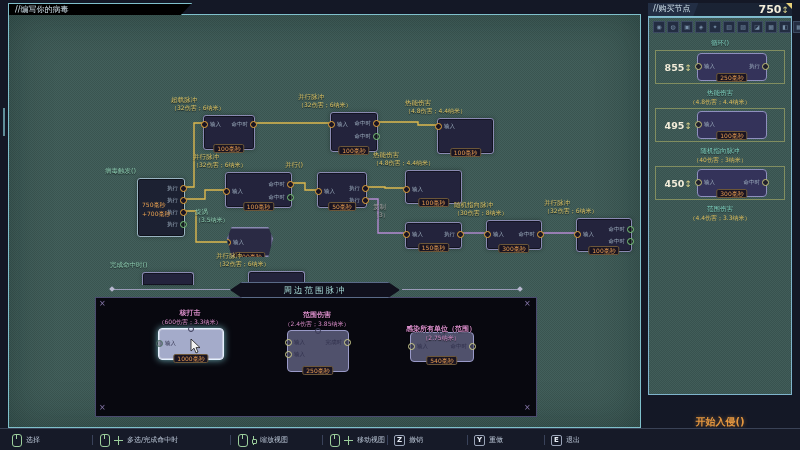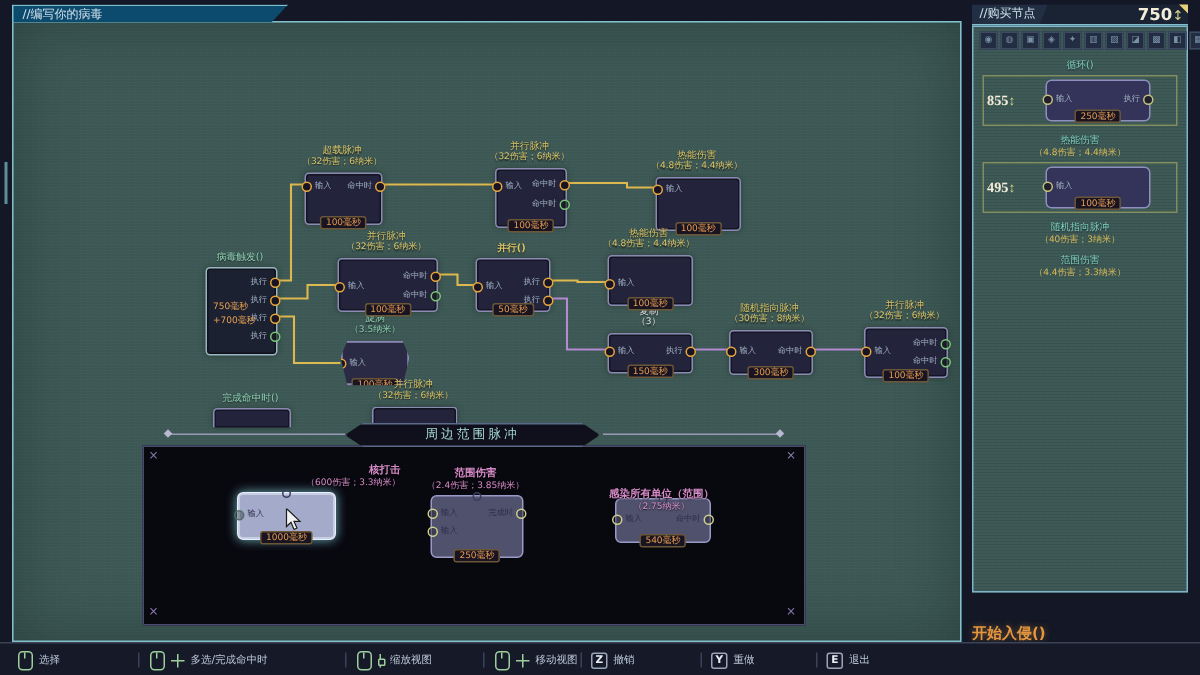--- a/index.html
+++ b/index.html
@@ -7,38 +7,38 @@
        background:#141826;font-family:"DejaVu Sans",sans-serif;
        -webkit-font-smoothing:none;}
   
   #canvas{position:absolute;left:8px;top:14px;width:631px;height:412px;
     background-color:#3e5a57;
     background-image:repeating-conic-gradient(#43605c 0 25%, #3a5450 0 50%),
       repeating-linear-gradient(90deg, transparent 0 26px, rgba(22,40,38,.18) 26px 27px);
     background-size:2px 2px, auto;
     border:1px solid #7fc0cc;box-shadow:inset 0 0 40px rgba(10,25,25,.35);z-index:1;}
   #win-tab{position:absolute;left:8px;top:3px;width:176px;height:11px;
-    background:#0c4a6e;border:1px solid #7fc0cc;border-bottom:none;
+    background:#000000;border:1px solid #7fc0cc;border-bottom:none;
     clip-path:polygon(0 0,100% 0,94% 100%,0 100%);
     color:#cfe0ea;font-size:8px;line-height:11px;padding-left:6px;z-index:3;}
   #edge-deco{position:absolute;left:3px;top:108px;width:2px;height:28px;background:#7fc0cc;opacity:.7;z-index:2;}
   
   #wires{position:absolute;left:0;top:0;width:800px;height:450px;z-index:2;pointer-events:none;}
   .wire{fill:none;stroke-width:1.4px;}
   .wire.y{stroke:#ddb84e;}
   .wire.p{stroke:#b48ad2;}
   
   #graph{position:absolute;left:0;top:0;width:800px;height:450px;z-index:3;}
   .node{position:absolute;background:#23233c;border:1px solid #8a8ab2;border-radius:3px;
         box-shadow:inset 0 0 0 1px rgba(0,0,0,.45), 0 0 4px rgba(0,0,0,.3);}
   .node.trigger{background:#1c2132;border-color:#9ab4c2;}
   .node.trap{clip-path:polygon(10% 0,90% 0,100% 38%,90% 100%,10% 100%,0 38%);
         border-radius:0;border:none;box-shadow:inset 0 0 0 1.5px #8a8ab2;background:#2a2a44;}
   .node.stub{border-bottom:none;border-radius:3px 3px 0 0;}
-  .ntitle{position:absolute;text-align:center;color:#dcc466;z-index:3;
+  .ntitle{position:absolute;text-align:left;color:#dcc466;z-index:3;
         text-shadow:0 1px 1px rgba(0,0,0,.7);}
   .ntitle .tl{display:block;font-size:6px;line-height:8px;}
   .ntitle .tl:first-child{font-size:6.5px;}
   .port{position:absolute;width:7px;height:7px;box-sizing:border-box;border-radius:50%;
         background:#191424;z-index:4;}
   .port.on{border:1.5px solid #e8a83c;}
   .port.off{border:1.5px solid #7cc87c;background:rgba(20,30,24,.6);}
   .port.shop{border:1.5px solid #c6c47a;background:#20202e;}
   .plab{position:absolute;font-size:5.5px;line-height:8px;color:#9fb0c0;white-space:nowrap;}
   .ntag{position:absolute;left:50%;transform:translateX(-50%);white-space:nowrap;
@@ -86,28 +86,28 @@
     background-size:2px 2px, auto;
     border:1px solid #7fb4cc;box-sizing:border-box;}
   #shop-icons{display:flex;gap:2px;margin:3px 4px 4px 4px;}
   .ticon{width:10px;height:10px;background:#232d42;border:1px solid #3c4a62;
     color:#7890a8;font-size:6px;line-height:10px;text-align:center;flex:0 0 auto;}
   .sitem{position:relative;padding:2px 0 3px 0;}
   .stitle{text-align:center;color:#7fd2c0;font-size:6.5px;line-height:9px;text-shadow:0 1px 1px rgba(0,0,0,.6);}
   .ssub{text-align:center;color:#d8b858;font-size:6px;line-height:8px;}
   .srow{position:relative;margin:2px 6px 0 6px;height:32px;
     border:1px solid rgba(186,186,106,.55);display:flex;align-items:center;}
-  .sprice{position:absolute;left:2px;width:34px;color:#f2ecd9;
-    font-size:9.5px;font-weight:bold;font-family:Liberation Serif, serif;}
+  .sprice{position:absolute;left:2px;width:34px;text-align:right;color:#f2ecd9;
+    font-size:9.5px;font-weight:bold;}
   .scard{position:relative;width:68px;height:26px;margin-left:41px;
     background:#34335a;border:1px solid #8f8fbe;border-radius:4px;}
   #shop-footer{position:absolute;left:0;bottom:0;width:100%;height:15px;
     border-top:1px solid #5a6a80;background:rgba(20,30,40,.35);
     color:#9fb6c8;font-size:7.5px;line-height:15px;text-align:center;}
-  #start-btn{position:absolute;left:648px;top:415px;width:144px;text-align:left;
+  #start-btn{position:absolute;left:648px;top:415px;width:144px;text-align:center;
     color:#e5973f;font-size:10px;font-weight:bold;z-index:4;text-shadow:0 0 4px rgba(229,151,63,.5);}
   
   #hotbar{position:absolute;left:0;top:428px;width:800px;height:22px;z-index:7;
     background:#161a28;border-top:1px solid #3a4256;}
   .hint{position:absolute;top:0;height:22px;display:flex;align-items:center;gap:4px;
     color:#bcc8d8;font-size:7px;}
   .hdiv{position:absolute;top:6px;width:1px;height:10px;background:#39425a;}
   .key{display:inline-block;width:11px;height:11px;box-sizing:border-box;border:1px solid #9aa4b8;
     border-radius:2px;color:#e8eef6;font-size:7px;line-height:9px;text-align:center;font-weight:bold;}
   .m-ico{position:relative;display:inline-block;width:8px;height:11px;
@@ -214,40 +214,40 @@
     </div>
     <div class="node" style="left: 317px; top: 172px; width: 48px; height: 34px;">
       <div class="port on" style="top: 15px; left: -3px;"></div>
       <div class="plab" style="top: 14px; left: 6px;">输入</div>
       <div class="port on" style="top: 12px; left: 44px;"></div>
       <div class="plab" style="top: 11px; right: 6px;">执行</div>
       <div class="port on" style="top: 24px; left: 44px;"></div>
       <div class="plab" style="top: 23px; right: 6px;">执行</div>
       <div class="ntag" style="top: 29px;">50毫秒</div>
     </div>
-    <div class="ntitle" style="left: 285px; top: 161px; width: 112px; font-weight: bold;">
+    <div class="ntitle" style="left: 285px; top: 161px; width: 112px;">
       <div class="tl">并行()</div>
     </div>
     <div class="node" style="left: 405px; top: 170px; width: 55px; height: 32px;">
       <div class="port on" style="top: 15px; left: -3px;"></div>
       <div class="plab" style="top: 14px; left: 6px;">输入</div>
       <div class="ntag" style="top: 27px;">100毫秒</div>
     </div>
     <div class="ntitle" style="left: 373px; top: 151px; width: 119px;">
       <div class="tl">热能伤害</div>
       <div class="tl">（4.8伤害；4.4纳米）</div>
     </div>
     <div class="node" style="left: 405px; top: 222px; width: 55px; height: 25px;">
       <div class="port on" style="top: 8px; left: -3px;"></div>
       <div class="plab" style="top: 7px; left: 6px;">输入</div>
       <div class="port on" style="top: 8px; left: 51px;"></div>
       <div class="plab" style="top: 7px; right: 6px;">执行</div>
       <div class="ntag" style="top: 20px;">150毫秒</div>
     </div>
-    <div class="ntitle" style="left: 373px; top: 203px; width: 119px; color: #e5e5e5;">
+    <div class="ntitle" style="left: 373px; top: 203px; width: 119px; color: #a3a3a3;">
       <div class="tl">复制</div>
       <div class="tl">（3）</div>
     </div>
     <div class="node" style="left: 486px; top: 220px; width: 54px; height: 28px;">
       <div class="port on" style="top: 10px; left: -3px;"></div>
       <div class="plab" style="top: 9px; left: 6px;">输入</div>
       <div class="port on" style="top: 10px; left: 50px;"></div>
       <div class="plab" style="top: 9px; right: 6px;">命中时</div>
       <div class="ntag" style="top: 23px;">300毫秒</div>
     </div>
@@ -281,21 +281,21 @@
 
 <div id="modal-bg"></div>
 <div id="modal-banner"><span>周边范围脉冲</span></div>
 <div id="modal-layer">
     <div class="mcard sel" style="left: 158px; top: 328px; width: 64px; height: 30px;">
       <div class="mring"></div>
       <div class="port" style="top: 11px; left: -3px;"></div>
       <div class="plab" style="top: 10px; left: 6px;">输入</div>
       <div class="ntag" style="top: 25px;">1000毫秒</div>
     </div>
-    <div class="mtitle" style="left: 113px; top: 309px; width: 154px; text-align: right;">
+    <div class="mtitle" style="left: 113px; top: 309px; width: 154px;">
       <div class="mt">核打击</div>
       <div class="ms">（600伤害；3.3纳米）</div>
     </div>
     <div class="mcard" style="left: 287px; top: 330px; width: 60px; height: 40px;">
       <div class="mring"></div>
       <div class="port" style="top: 8px; left: -3px;"></div>
       <div class="plab" style="top: 7px; left: 6px;">输入</div>
       <div class="port" style="top: 20px; left: -3px;"></div>
       <div class="plab" style="top: 19px; left: 6px;">输入</div>
       <div class="port" style="top: 8px; left: 56px;"></div>
@@ -361,20 +361,30 @@
           <div class="scard">
             <div class="port shop" style="top: 9px; left: -3px;"></div>
             <div class="plab" style="top: 8px; left: 6px;">输入</div>
             <div class="ntag" style="top: 19px;">100毫秒</div>
           </div>
         </div>
       </div>
       <div class="sitem">
         <div class="stitle">随机指向脉冲</div>
         <div class="ssub">（40伤害；3纳米）</div>
+        <div class="srow">
+          <div class="sprice">450<span class="cur">↕</span></div>
+          <div class="scard">
+            <div class="port shop" style="top: 9px; left: -3px;"></div>
+            <div class="plab" style="top: 8px; left: 6px;">输入</div>
+            <div class="port shop" style="top: 9px; left: 64px;"></div>
+            <div class="plab" style="top: 8px; right: 6px;">命中时</div>
+            <div class="ntag" style="top: 19px;">300毫秒</div>
+          </div>
+        </div>
       </div>
       <div class="sitem">
         <div class="stitle">范围伤害</div>
         <div class="ssub">（4.4伤害；3.3纳米）</div>
       </div>
     </div>
 </div>
 <div id="start-btn"><span>开始入侵()</span></div>
 
 <div id="hotbar">

